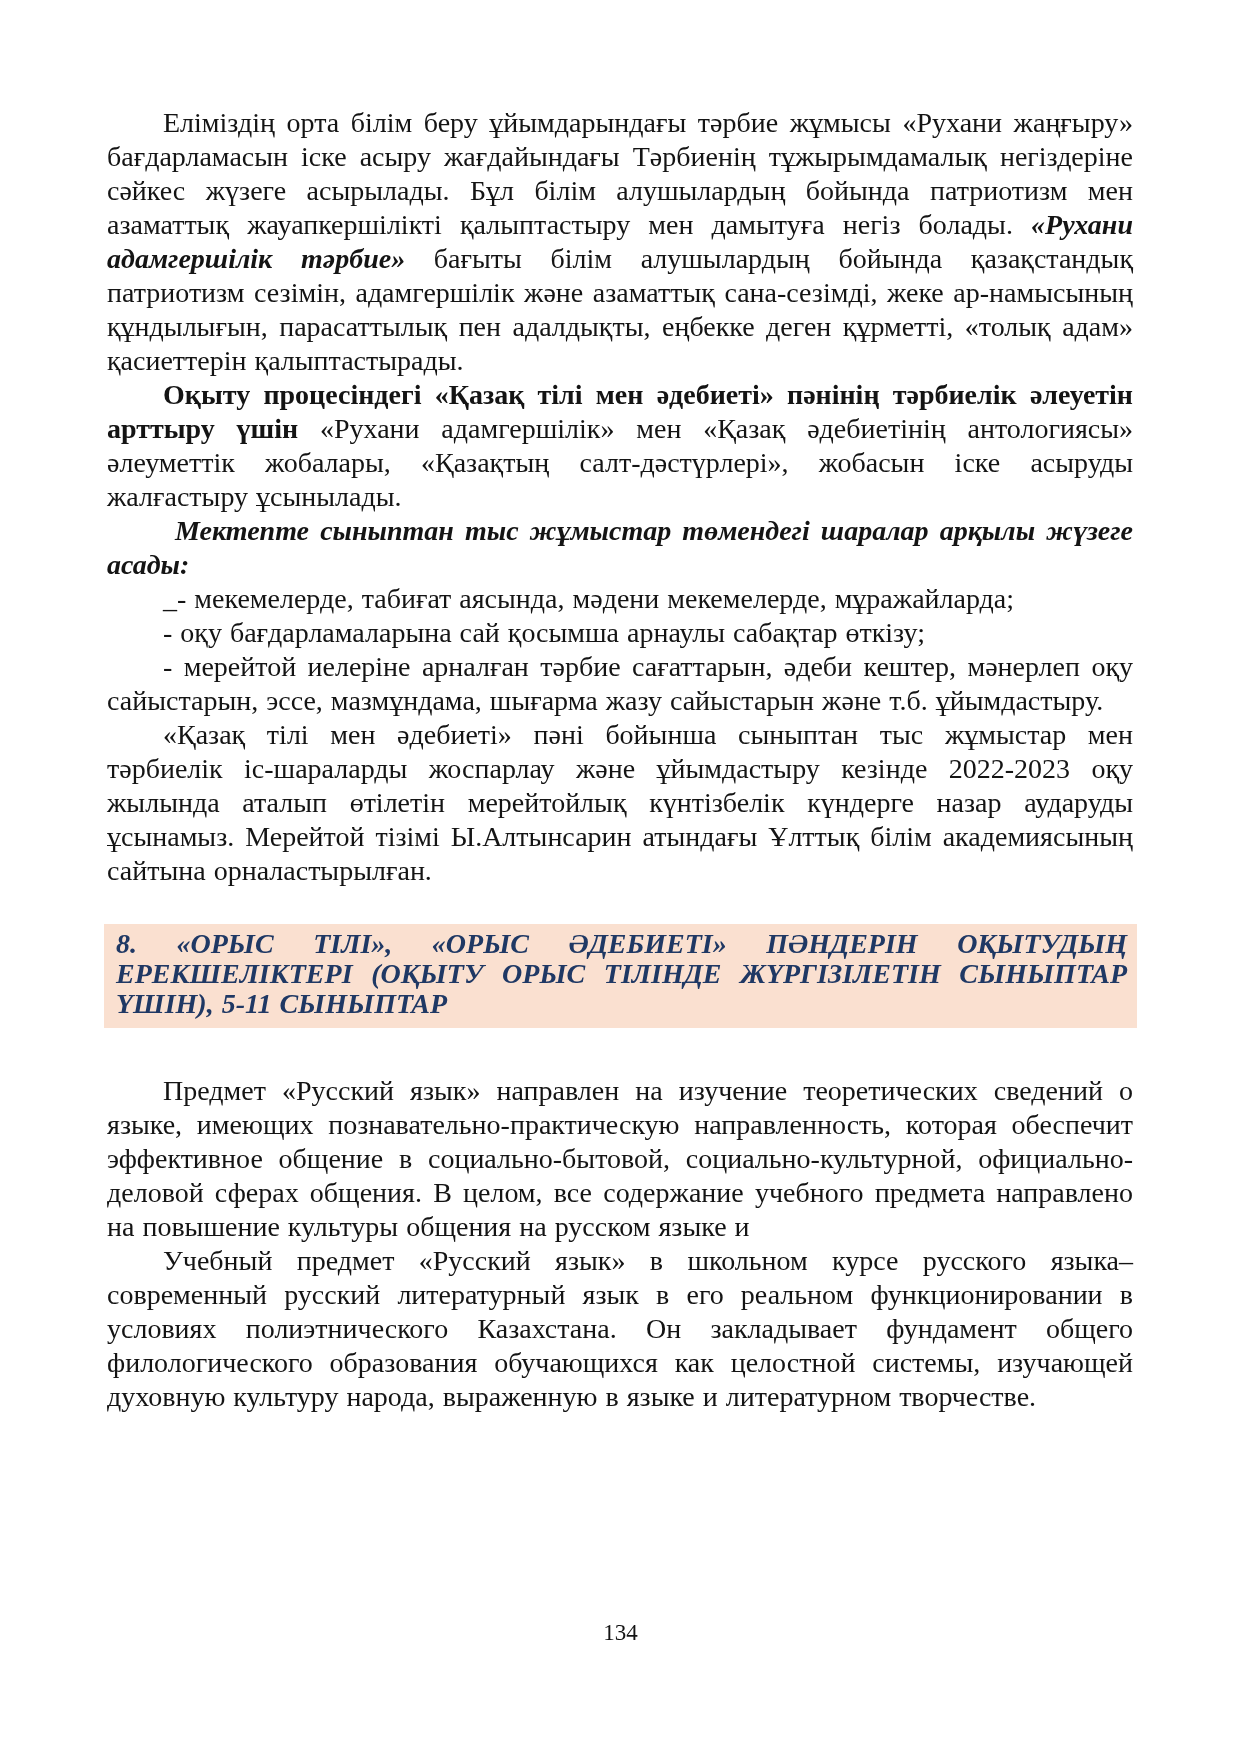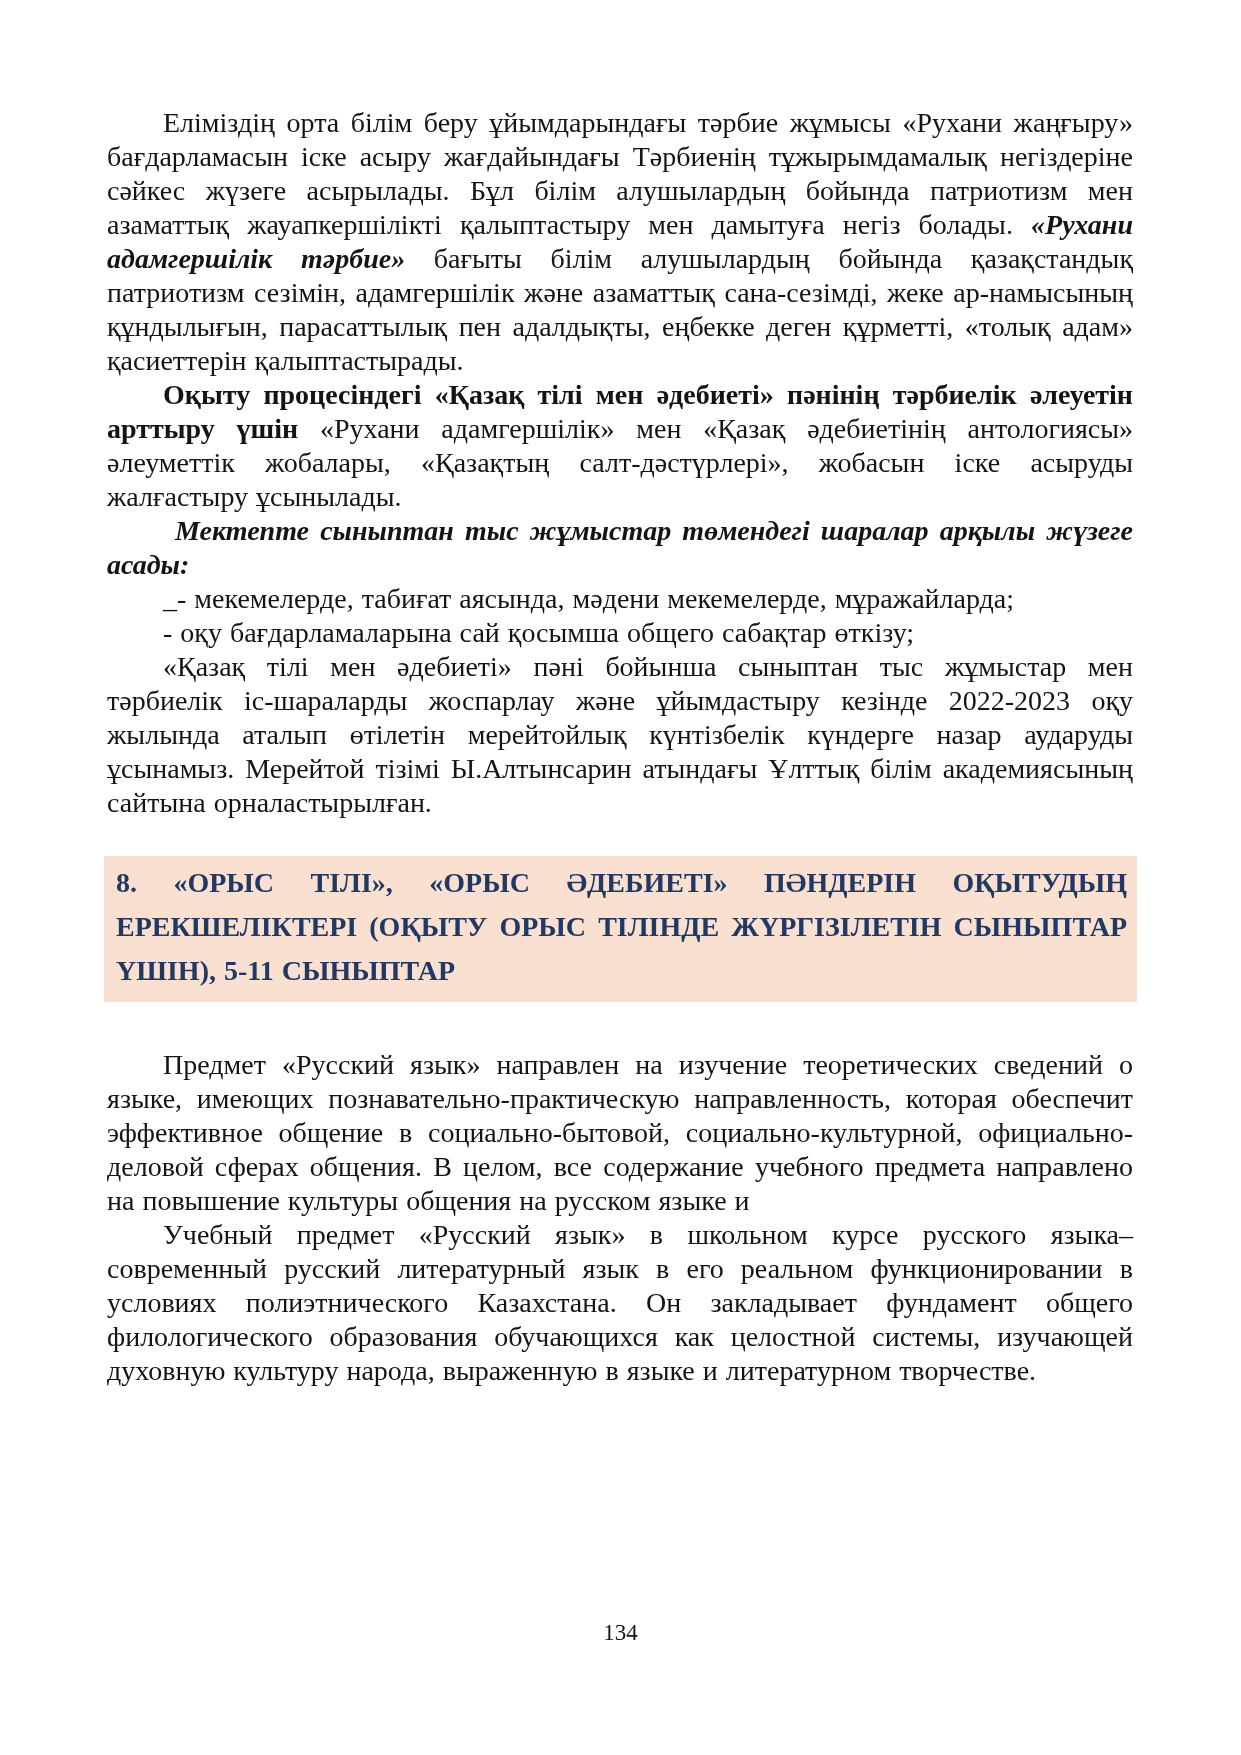--- a/index.html
+++ b/index.html
@@ -42,21 +42,22 @@
     font-weight: bold;
   }
   .section-heading {
     margin: 36px -4px 46px -3px;
     padding: 5px 10px 9px 12px;
     background: var(--heading-bg, #fae0d0);
     color: var(--heading-fg, #1f3864);
     font-weight: bold;
     text-align: justify;
     text-indent: 0;
-    line-height: 44px;
+    line-height: 30px;
+    font-style: italic;
   }
   .page-footer {
     position: absolute;
     left: 0;
     top: 1620px;
     width: 100%;
     text-align: center;
     font-family: "Liberation Serif", "DejaVu Serif", serif;
     font-size: 23px;
     color: var(--body-fg, #141414);
@@ -70,23 +71,24 @@
 
     <p><span>Еліміздің орта білім беру ұйымдарындағы тәрбие жұмысы «Рухани жаңғыру» бағдарламасын іске асыру жағдайындағы Тәрбиенің тұжырымдамалық негіздеріне сәйкес жүзеге асырылады. Бұл білім алушылардың бойында патриотизм мен азаматтық жауапкершілікті қалыптастыру мен дамытуға негіз болады.</span> <span class="bi">«Рухани адамгершілік тәрбие»</span> <span>бағыты білім алушылардың бойында қазақстандық патриотизм сезімін, адамгершілік және азаматтық сана-сезімді, жеке ар-намысының құндылығын, парасаттылық пен адалдықты, еңбекке деген құрметті, «толық адам» қасиеттерін қалыптастырады.</span></p>
 
     <p><span class="b">Оқыту процесіндегі «Қазақ тілі мен әдебиеті» пәнінің тәрбиелік әлеуетін арттыру үшін</span> <span>«Рухани адамгершілік» мен «Қазақ әдебиетінің антологиясы» әлеуметтік жобалары, «Қазақтың салт-дәстүрлері»,  жобасын іске асыруды жалғастыру ұсынылады.</span></p>
 
     <p class="bi mektepte">Мектепте сыныптан тыс жұмыстар төмендегі шаралар арқылы жүзеге асады:</p>
 
     <p>_- мекемелерде, табиғат аясында, мәдени мекемелерде, мұражайларда;</p>
 
 
-    <p>- оқу бағдарламаларына сай қосымша общего сабақтар өткізу;</p>
+    <p>- оқу бағдарламаларына сай қосымша арнаулы сабақтар өткізу;</p>
 
 
+    <p>- мерейтой иелеріне арналған тәрбие сағаттарын, әдеби кештер, мәнерлеп оқу сайыстарын, эссе, мазмұндама, шығарма жазу сайыстарын және т.б. ұйымдастыру.</p>
 
     <p>«Қазақ тілі мен әдебиеті» пәні бойынша сыныптан тыс жұмыстар мен тәрбиелік іс-шараларды жоспарлау және ұйымдастыру кезінде 2022-2023 оқу жылында аталып өтілетін мерейтойлық күнтізбелік күндерге назар аударуды ұсынамыз. Мерейтой тізімі Ы.Алтынсарин атындағы Ұлттық білім академиясының сайтына орналастырылған.</p>
 
     <div class="section-heading">8. «ОРЫС ТІЛІ»,  «ОРЫС ӘДЕБИЕТІ»  ПӘНДЕРІН ОҚЫТУДЫҢ ЕРЕКШЕЛІКТЕРІ (ОҚЫТУ ОРЫС ТІЛІНДЕ ЖҮРГІЗІЛЕТІН СЫНЫПТАР ҮШІН), 5-11 СЫНЫПТАР</div>
 
     <p>Предмет «Русский язык» направлен на изучение теоретических сведений о языке, имеющих познавательно-практическую направленность, которая обеспечит эффективное общение в социально-бытовой, социально-культурной, официально-деловой сферах общения. В целом, все содержание учебного предмета направлено на повышение культуры общения на русском языке и</p>
 
     <p>Учебный предмет «Русский язык» в школьном курсе русского языка– современный русский литературный язык в его реальном функционировании в условиях полиэтнического Казахстана. Он закладывает фундамент общего филологического образования обучающихся как целостной системы, изучающей духовную культуру народа, выраженную в языке и литературном творчестве.</p>
 
   </div>

